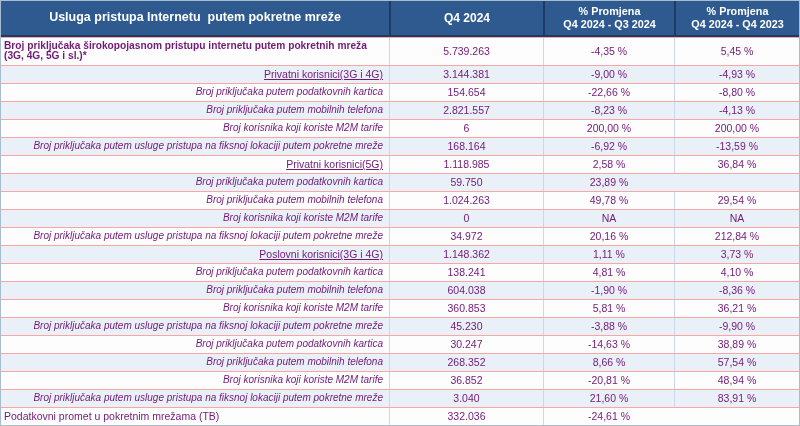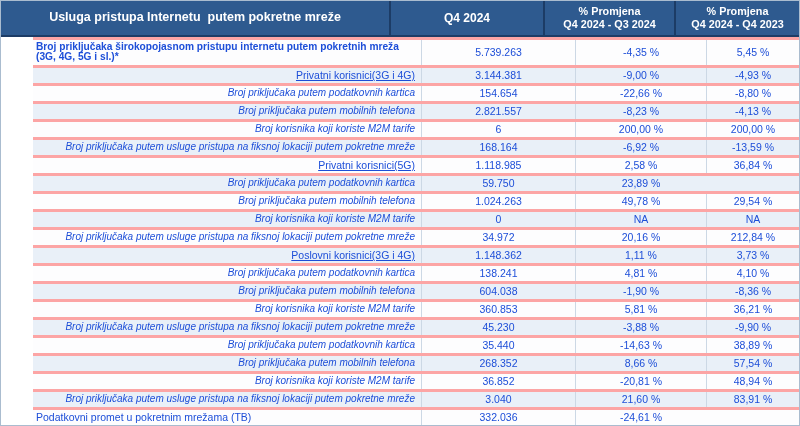--- a/index.html
+++ b/index.html
@@ -28,23 +28,22 @@
   .h-line1,.h-line2{font-size:10.8px;}
   
   .c1{flex:0 0 388px;width:388px;}
   .c2{flex:0 0 154px;width:154px;}
   .c3{flex:0 0 131px;width:131px;}
   .c4{flex:1 1 auto;}
   
   .tbody{display:flex;flex-direction:column;flex:1 1 auto;}
   .trow{
     display:flex;flex:1 1 auto;
-    border-top:3px solid #fca5a5;
-    color:#1d4ed8;
-    margin-left:32px;
+    border-top:1px solid #fca5a5;
+    color:#701a75;
   }
   .trow:nth-child(even){background:#e9f0f8;}
   .trow:nth-child(odd){background:#fdfdfe;}
   .tcell{
     display:flex;align-items:center;justify-content:center;
     font-size:10.5px;line-height:1;
   }
   .tcell.c2,.tcell.c3,.tcell.c4{border-left:1px solid #ccd8e5;}
   .label-cell{justify-content:flex-end;text-align:right;padding:0 6px 0 3px;}
   
@@ -162,21 +161,21 @@
         <div class="tcell c4">36,21 %</div>
       </div>
       <div class="trow sub">
         <div class="tcell c1 label-cell">Broj priključaka putem usluge pristupa na fiksnoj lokaciji putem pokretne mreže</div>
         <div class="tcell c2">45.230</div>
         <div class="tcell c3">-3,88 %</div>
         <div class="tcell c4">-9,90 %</div>
       </div>
       <div class="trow sub">
         <div class="tcell c1 label-cell">Broj priključaka putem podatkovnih kartica</div>
-        <div class="tcell c2">35.440</div>
+        <div class="tcell c2">30.247</div>
         <div class="tcell c3">-14,63 %</div>
         <div class="tcell c4">38,89 %</div>
       </div>
       <div class="trow sub">
         <div class="tcell c1 label-cell">Broj priključaka putem mobilnih telefona</div>
         <div class="tcell c2">268.352</div>
         <div class="tcell c3">8,66 %</div>
         <div class="tcell c4">57,54 %</div>
       </div>
       <div class="trow sub">

